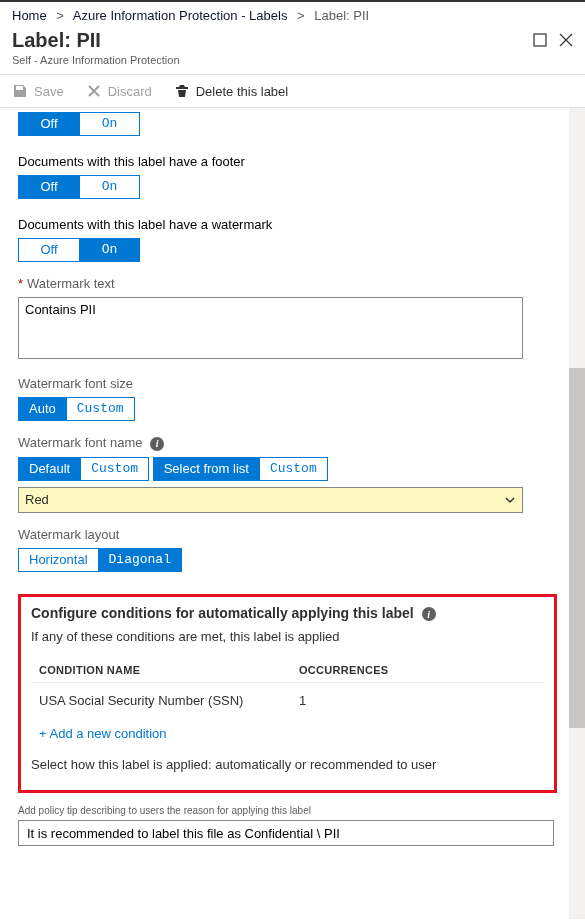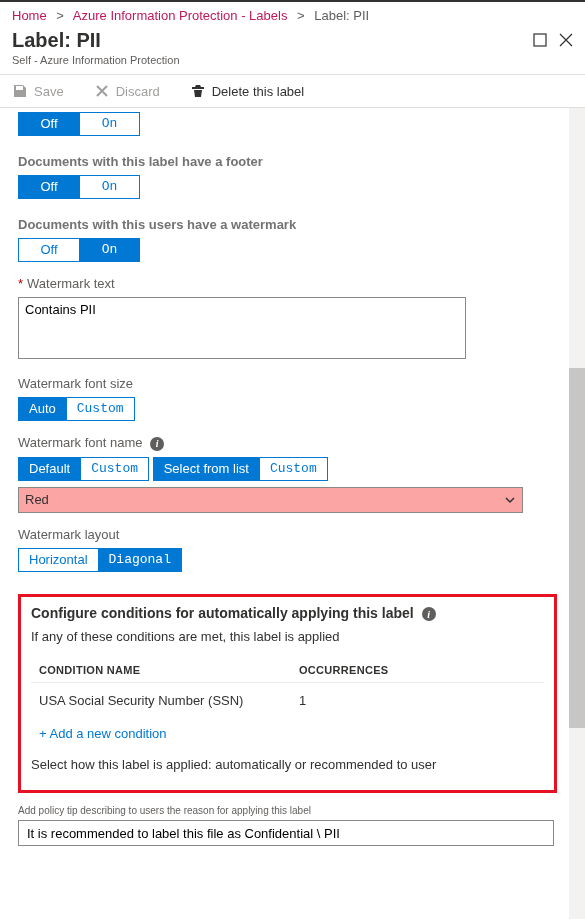--- a/index.html
+++ b/index.html
@@ -12,38 +12,38 @@
     height: 921px;
     overflow: hidden;
     position: relative;
   }
   .top-rule { border-top: 2px solid #333; }
   .breadcrumb {
     padding: 6px 12px 4px 12px;
     font-size: 13px;
     color: #605e5c;
   }
-  .breadcrumb a { color: #be185d; text-decoration: none; cursor: pointer; text-align: right; }
+  .breadcrumb a { color: #0f172a; text-decoration: none; cursor: pointer; text-align: right; }
   .breadcrumb .sep { margin: 0 6px; color: #605e5c; }
   .breadcrumb .current { color: #605e5c; }
   .blade-header {
     padding: 2px 12px 8px 12px;
     border-bottom: 1px solid #e1dfdd;
     display: flex;
     align-items: flex-start;
   }
   .blade-header .title-block { flex: 1; }
   .blade-header h1 { font-size: 20px; font-weight: 600; color: #323130; margin-bottom: 2px;}
   .blade-header .subtitle { font-size: 11px; color: #605e5c; }
   .blade-header .win-icons { display:flex; gap:12px; padding-top:4px; }
   .win-icons svg { stroke:#323130; }
   .cmdbar {
     display: flex;
     align-items: center;
-    gap: 30px;
+    gap: 22px;
     padding: 8px 12px;
     border-bottom: 1px solid #e1dfdd;
     color: #a19f9d;
   }
   .cmdbar .cmd {
     display: inline-flex; align-items: center; gap: 6px;
     color: #a19f9d; cursor: pointer;
   }
   .cmdbar .cmd.active { color: #323130; }
   .cmd svg { fill: currentColor; }
@@ -62,42 +62,42 @@
   }
   .pad { padding-left:18px; padding-right:28px; }
   .cut-label {
     margin-top: -6px;
     padding-bottom:4px;
     font-size:13px; font-weight:600; color:#323130;
     overflow:hidden; height:10px; line-height:18px;
     position:relative;
   }
   .section-label {
-    font-size:13px; font-weight:700; color:#737373;
+    font-size:13px; font-weight:400; color:#000000;
     margin-top:18px; margin-bottom:6px;
   }
   .section-label.normal { font-weight:400; color:#605e5c; margin-top:14px;}
   .req { color:#a80000; margin-right:4px;}
   .toggle {
     display:inline-flex; border:1px solid #0078d4; height:24px;
   }
   .toggle .opt {
     min-width:60px; text-align:center; line-height:22px; font-size:13px;
     color:#0078d4; background:#fff; cursor:pointer; padding:0 8px;
   }
   .toggle .opt.sel { background:#0078d4; color:#fff; }
   .toggle .opt + .opt { border-left:1px solid #0078d4;font-family:Liberation Mono, monospace; }
   .toggle.wide .opt { min-width:auto; padding:0 10px; }
   .textarea {
-    width: 448px; height:62px; border:1px solid #8a8886; padding:4px 6px;
+    width: 505px; height:62px; border:1px solid #8a8886; padding:4px 6px;
     font-family:inherit; font-size:13px; resize:none;
   }
   .select {
     width: 505px; height:26px; border:1px solid #8a8886; padding:2px 6px;
-    font-family:inherit; font-size:13px; background:#fca5a5;
+    font-family:inherit; font-size:13px; background:#fef9c3;
     display:flex; justify-content:space-between; align-items:center; cursor:pointer;
   }
   .chev { width:12px; height:12px; }
   .info-icon {
     display:inline-flex; width:14px;height:14px;border-radius:50%;
     background:#605e5c;color:#fff;font-size:10px;font-weight:bold;
     align-items:center;justify-content:center;margin-left:4px;font-style:italic;
     font-family:Georgia,serif;
   }
   .highlight-box {
@@ -184,21 +184,21 @@
       <div class="opt sel">Off</div>
       <div class="opt">On</div>
     </div>
 
     <div class="section-label">Documents with this label have a footer</div>
     <div class="toggle">
       <div class="opt sel">Off</div>
       <div class="opt">On</div>
     </div>
 
-    <div class="section-label">Documents with this users have a watermark</div>
+    <div class="section-label">Documents with this label have a watermark</div>
     <div class="toggle">
       <div class="opt">Off</div>
       <div class="opt sel">On</div>
     </div>
 
     <div class="section-label normal">
       <span class="req">*</span><span>Watermark text</span>
     </div>
     <textarea class="textarea" style="">Contains PII</textarea>
 

